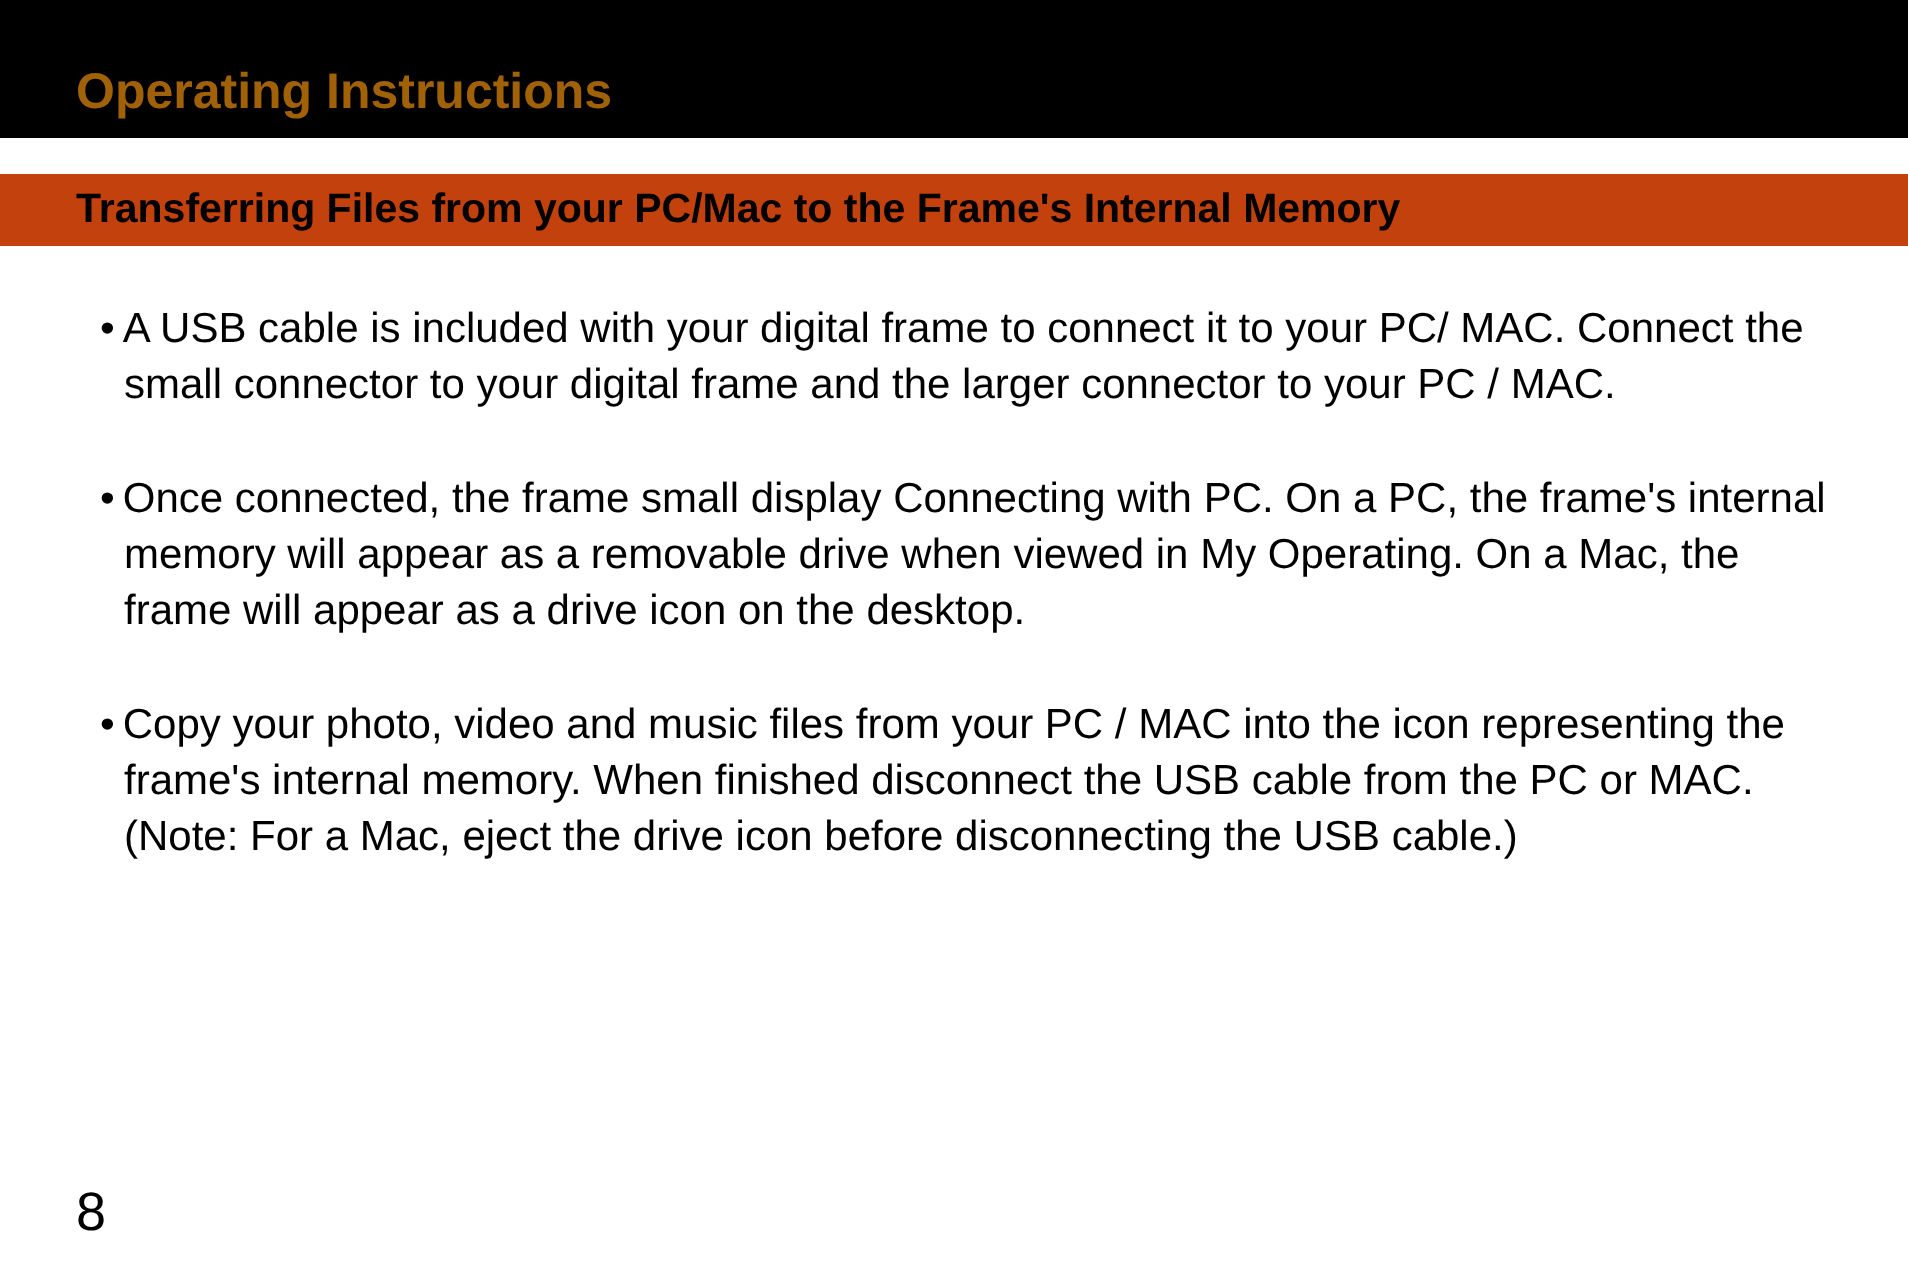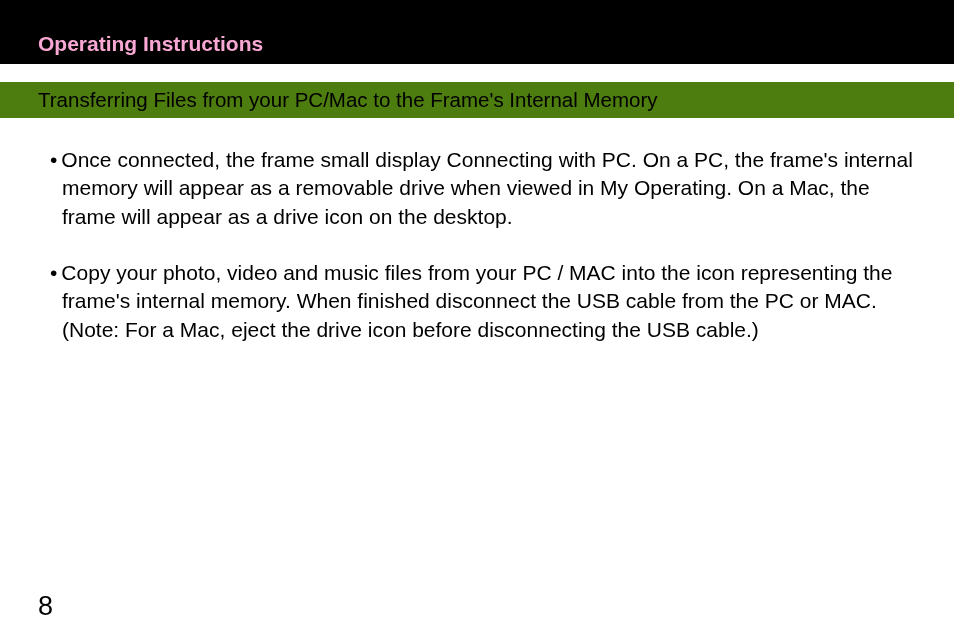--- a/index.html
+++ b/index.html
@@ -6,30 +6,30 @@
   body {
     width: 954px;
     height: 636px;
     font-family: Arial, Helvetica, sans-serif;
     background: #fff;
     color: #000;
     position: relative;
   }
   .header-black {
     background: #000;
-    color: #f9a8d4;
+    color: #a16207;
     padding: 32px 0 8px 38px;
     font-weight: bold;
-    font-size: 21px;
+    font-size: 25px;
   }
   .subheader-gray {
-    background: #4d7c0f;
+    background: #c2410c;
     color: #000;
     padding: 6px 0 6px 38px;
-    font-weight: normal;
+    font-weight: bold;
     font-size: 20.5px;
     margin-top: 18px;
   }
   .content {
     padding: 28px 30px 0 38px;
   }
   .bullet {
     font-size: 21px;
     line-height: 1.35;
     margin-bottom: 28px;
@@ -49,20 +49,23 @@
 </style>
 </head>
 <body>
 
 <div class="header-black">Operating Instructions</div>
 
 <div class="subheader-gray">Transferring Files from your PC/Mac to the Frame's Internal Memory</div>
 
 <div class="content">
 
+  <div class="bullet">
+    <span class="dot">•</span><span>A USB cable is included with your digital frame to connect it to your PC/ MAC.  Connect the small connector to your digital frame and the larger connector to your PC / MAC.</span>
+  </div>
 
   <div class="bullet">
     <span class="dot">•</span><span>Once connected, the frame small display </span><span class="bold">Connecting with PC</span><span>.  On a PC, the frame's internal memory will appear as a removable drive when viewed in </span><span class="bold">My Operating</span><span>. On a Mac, the frame will appear as a drive icon on the desktop.</span>
   </div>
 
   <div class="bullet">
     <span class="dot">•</span><span>Copy your photo, video and music files from your PC / MAC into the icon representing the frame's internal memory.  When finished disconnect the USB cable from the PC or MAC.  (Note: For a Mac, eject the drive icon before disconnecting the USB cable.)</span>
   </div>
 
 

